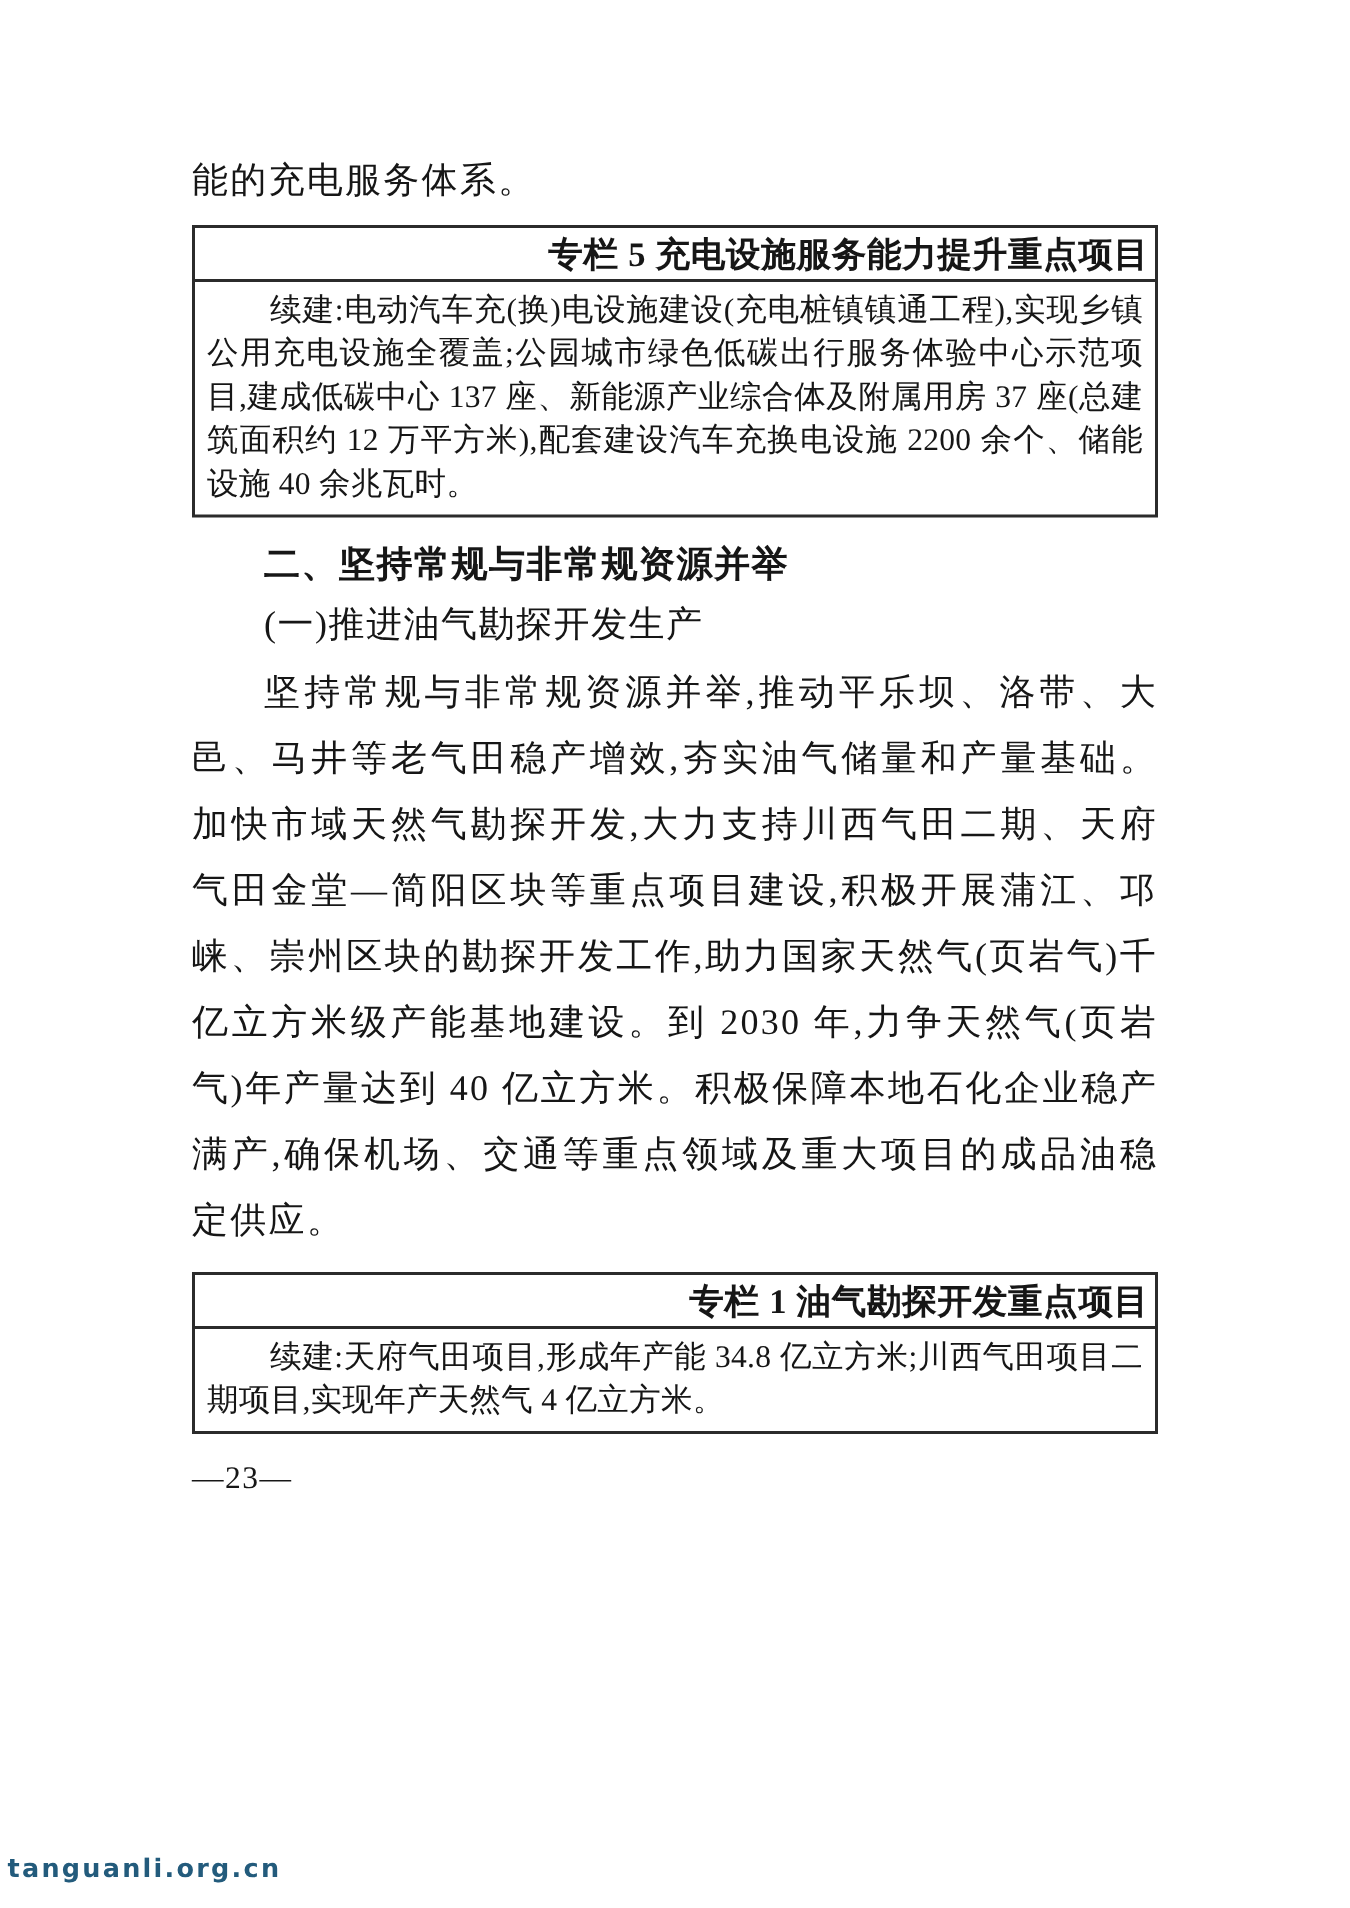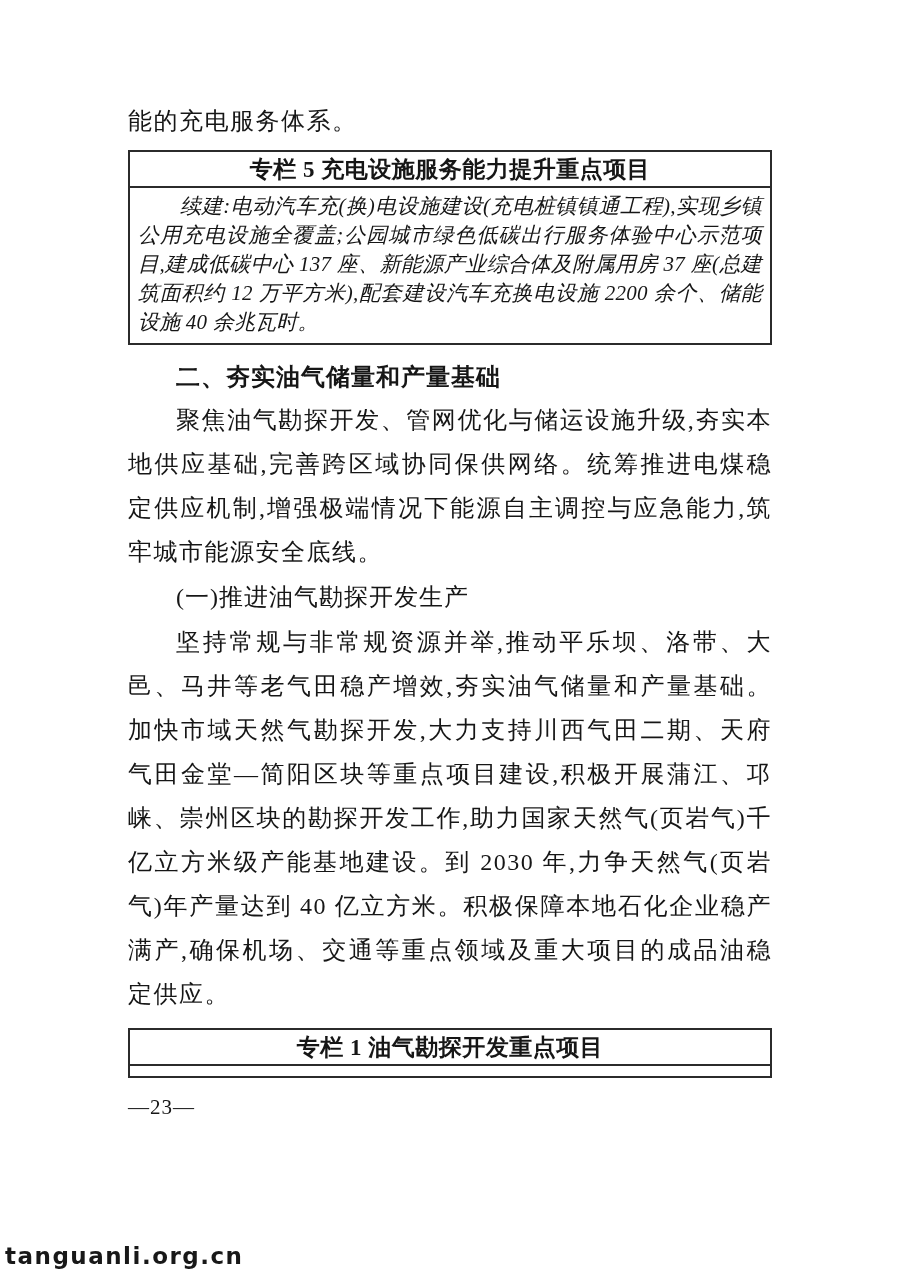--- a/index.html
+++ b/index.html
@@ -20,36 +20,36 @@
     line-height: 34px;
     letter-spacing: 1.5px;
     text-align: justify;
   }
   .panel {
     border: 2px solid #2b2b2b;
     margin-top: 12px;
     background: #ffffff;
   }
   .panel-title {
-    text-align: center;
+    text-align: right;
     font-weight: bold;
     font-size: 23px;
     line-height: 33px;
     padding: 1px 4px 0 4px;
     border-bottom: 2px solid #2b2b2b;
     letter-spacing: 0.5px;
   }
   .panel-body {
     padding: 4px 8px 6px 8px;
     font-size: 21px;
     line-height: 29px;
     text-align: justify;
     letter-spacing: 0.2px;
   }
-  .panel-body p { text-indent: 2em; font-style: italic; }
+  .panel-body p { text-indent: 2em; }
   .sec-heading {
     font-family: "Liberation Sans", "DejaVu Sans", sans-serif;
     font-weight: bold;
     font-size: 24px;
     line-height: 34px;
     margin-top: 15px;
     text-indent: 2em;
     letter-spacing: 1px;
   }
   .body-para {
@@ -70,54 +70,54 @@
   }
   .page-number {
     font-size: 21px;
     line-height: 26px;
     margin-top: 16px;
     letter-spacing: 1px;
   }
   .watermark {
     position: absolute;
     left: 5px;
-    bottom: 3px;
+    bottom: 16px;
     font-family: "DejaVu Sans", "Liberation Sans", sans-serif;
     font-weight: bold;
-    font-size: 23px;
+    font-size: 17px;
     letter-spacing: 1.5px;
-    color: #000000;
+    color: #0c4a6e;
     opacity: 0.9;
   }
 </style>
 </head>
 <body>
 
 <div class="page">
 
   <p class="cont-line">能的充电服务体系。</p>
 
   <div class="panel">
     <div class="panel-title">专栏 5  充电设施服务能力提升重点项目</div>
     <div class="panel-body">
       <p>续建:电动汽车充(换)电设施建设(充电桩镇镇通工程),实现乡镇公用充电设施全覆盖;公园城市绿色低碳出行服务体验中心示范项目,建成低碳中心 137 座、新能源产业综合体及附属用房 37 座(总建筑面积约 12 万平方米),配套建设汽车充换电设施 2200 余个、储能设施 40 余兆瓦时。</p>
     </div>
   </div>
 
-  <h2 class="sec-heading">二、夯实油气储量和产量基础</h2>
+  <h2 class="sec-heading">二、坚持常规与非常规资源并举</h2>
 
-  <p class="body-para">聚焦油气勘探开发、管网优化与储运设施升级,夯实本地供应基础,完善跨区域协同保供网络。统筹推进电煤稳定供应机制,增强极端情况下能源自主调控与应急能力,筑牢城市能源安全底线。</p>
 
   <h3 class="sub-heading">(一)推进油气勘探开发生产</h3>
 
   <p class="body-para">坚持常规与非常规资源并举,推动平乐坝、洛带、大邑、马井等老气田稳产增效,夯实油气储量和产量基础。加快市域天然气勘探开发,大力支持川西气田二期、天府气田金堂—简阳区块等重点项目建设,积极开展蒲江、邛崃、崇州区块的勘探开发工作,助力国家天然气(页岩气)千亿立方米级产能基地建设。到 2030 年,力争天然气(页岩气)年产量达到 40 亿立方米。积极保障本地石化企业稳产满产,确保机场、交通等重点领域及重大项目的成品油稳定供应。</p>
 
   <div class="panel">
     <div class="panel-title">专栏 1  油气勘探开发重点项目</div>
     <div class="panel-body">
+      <p>续建:天府气田项目,形成年产能 34.8 亿立方米;川西气田项目二期项目,实现年产天然气 4 亿立方米。</p>
     </div>
   </div>
 
   <div class="page-number">—23—</div>
 
   <div class="watermark">tanguanli.org.cn</div>
 
 </div>
 
 </body></html>

